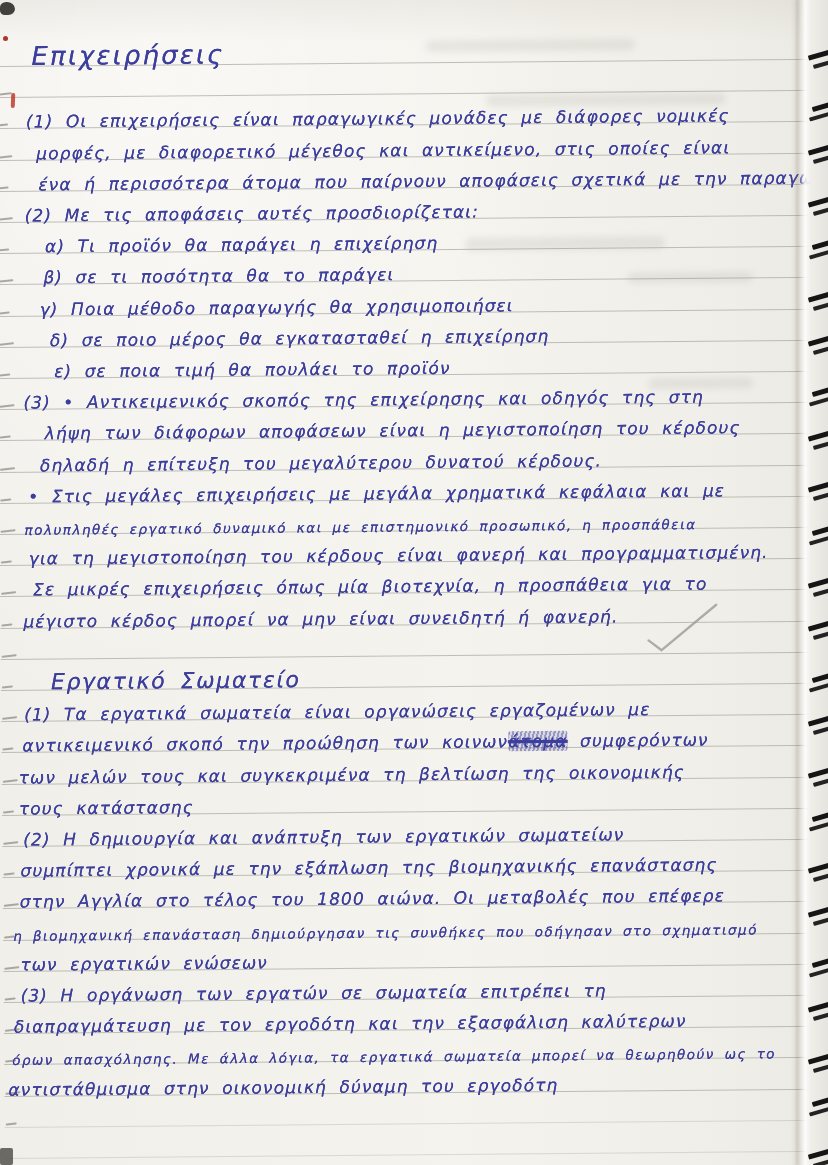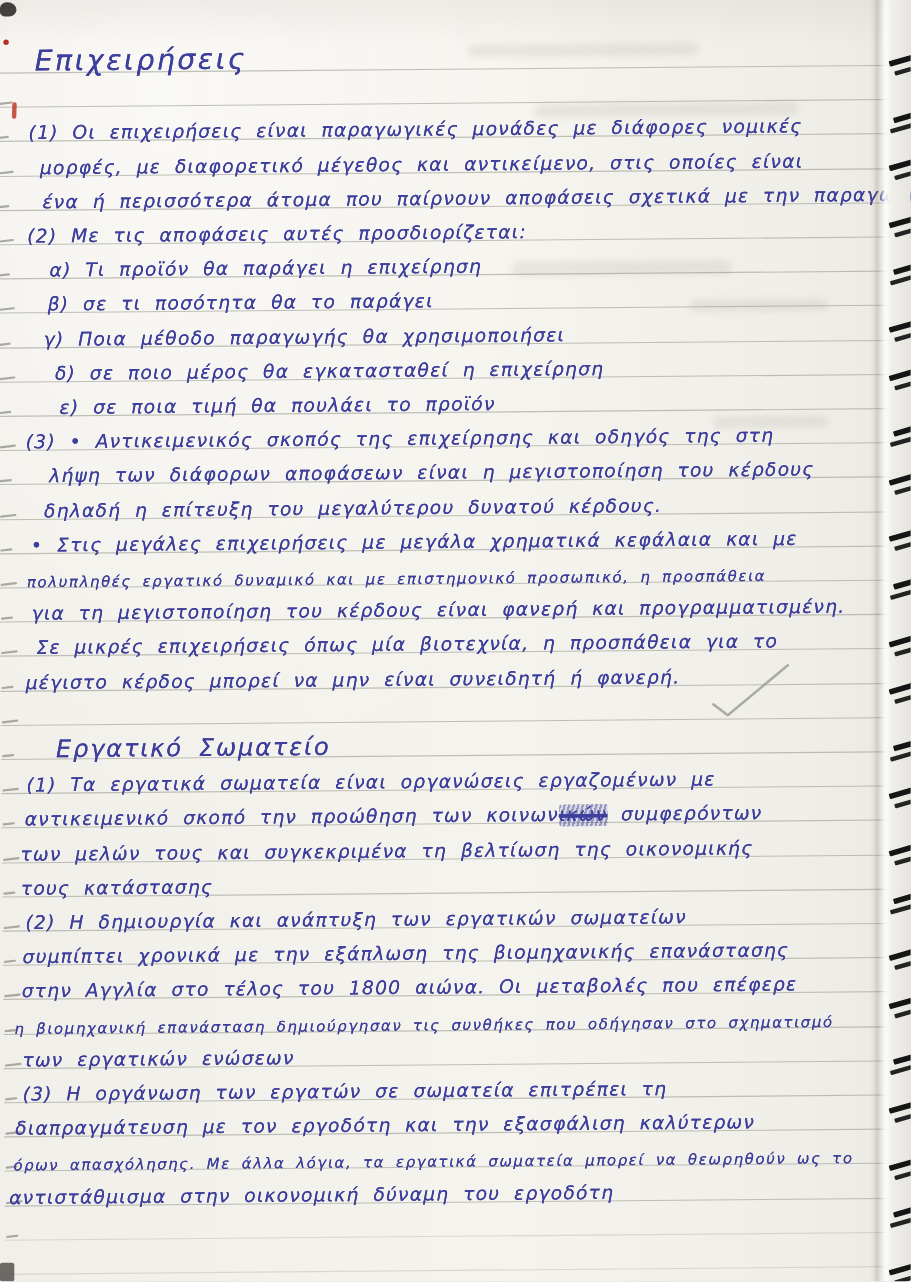--- a/index.html
+++ b/index.html
@@ -187,21 +187,21 @@
         <div class="hw" style="left: 25px; top: 414.2px;">(3) • Αντικειμενικός σκοπός της επιχείρησης και οδηγός της στη</div>
         <div class="hw" style="left: 46px; top: 445.4px;">λήψη των διάφορων αποφάσεων είναι η μεγιστοποίηση του κέρδους</div>
         <div class="hw" style="left: 41px; top: 476.6px;">δηλαδή η επίτευξη του μεγαλύτερου δυνατού κέρδους.</div>
         <div class="hw" style="left: 29px; top: 507.8px;">• Στις μεγάλες επιχειρήσεις με μεγάλα χρηματικά κεφάλαια και με</div>
         <div class="hw small" style="left: 25px; top: 539px;">πολυπληθές εργατικό δυναμικό και με επιστημονικό προσωπικό, η προσπάθεια</div>
         <div class="hw" style="left: 29px; top: 570.2px;">για τη μεγιστοποίηση του κέρδους είναι φανερή και προγραμματισμένη.</div>
         <div class="hw" style="left: 33px; top: 601.4px;">Σε μικρές επιχειρήσεις όπως μία βιοτεχνία, η προσπάθεια για το</div>
         <div class="hw" style="left: 23px; top: 632.6px;">μέγιστο κέρδος μπορεί να μην είναι συνειδητή ή φανερή.</div>
         <div class="hw title2" style="left: 50px; top: 695px;">Εργατικό Σωματείο</div>
         <div class="hw" style="left: 23px; top: 726.2px;">(1) Τα εργατικά σωματεία είναι οργανώσεις εργαζομένων με</div>
-        <div class="hw" style="left: 21px; top: 757.4px;"><span>αντικειμενικό σκοπό την προώθηση των κοινων</span><span class="scribbled">ικών</span><span> συμφερόντων</span></div>
+        <div class="hw" style="left: 21px; top: 757.4px;"><span>αντικειμενικό σκοπό την προώθηση των κοινων</span><span class="scribbled">άτομα</span><span> συμφερόντων</span></div>
         <div class="hw" style="left: 17px; top: 788.6px;">των μελών τους και συγκεκριμένα τη βελτίωση της οικονομικής</div>
         <div class="hw" style="left: 17px; top: 819.8px;">τους κατάστασης</div>
         <div class="hw" style="left: 21px; top: 851px;">(2) Η δημιουργία και ανάπτυξη των εργατικών σωματείων</div>
         <div class="hw" style="left: 18px; top: 882.2px;">συμπίπτει χρονικά με την εξάπλωση της βιομηχανικής επανάστασης</div>
         <div class="hw" style="left: 17px; top: 913.4px;">στην Αγγλία στο τέλος του 1800 αιώνα. Οι μεταβολές που επέφερε</div>
         <div class="hw small" style="left: 10px; top: 944.6px;">η βιομηχανική επανάσταση δημιούργησαν τις συνθήκες που οδήγησαν στο σχηματισμό</div>
         <div class="hw" style="left: 17px; top: 975.8px;">των εργατικών ενώσεων</div>
         <div class="hw" style="left: 17px; top: 1007px;">(3) Η οργάνωση των εργατών σε σωματεία επιτρέπει τη</div>
         <div class="hw" style="left: 10px; top: 1038.2px;">διαπραγμάτευση με τον εργοδότη και την εξασφάλιση καλύτερων</div>
         <div class="hw small" style="left: 8px; top: 1069.4px;">όρων απασχόλησης. Με άλλα λόγια, τα εργατικά σωματεία μπορεί να θεωρηθούν ως το</div>

